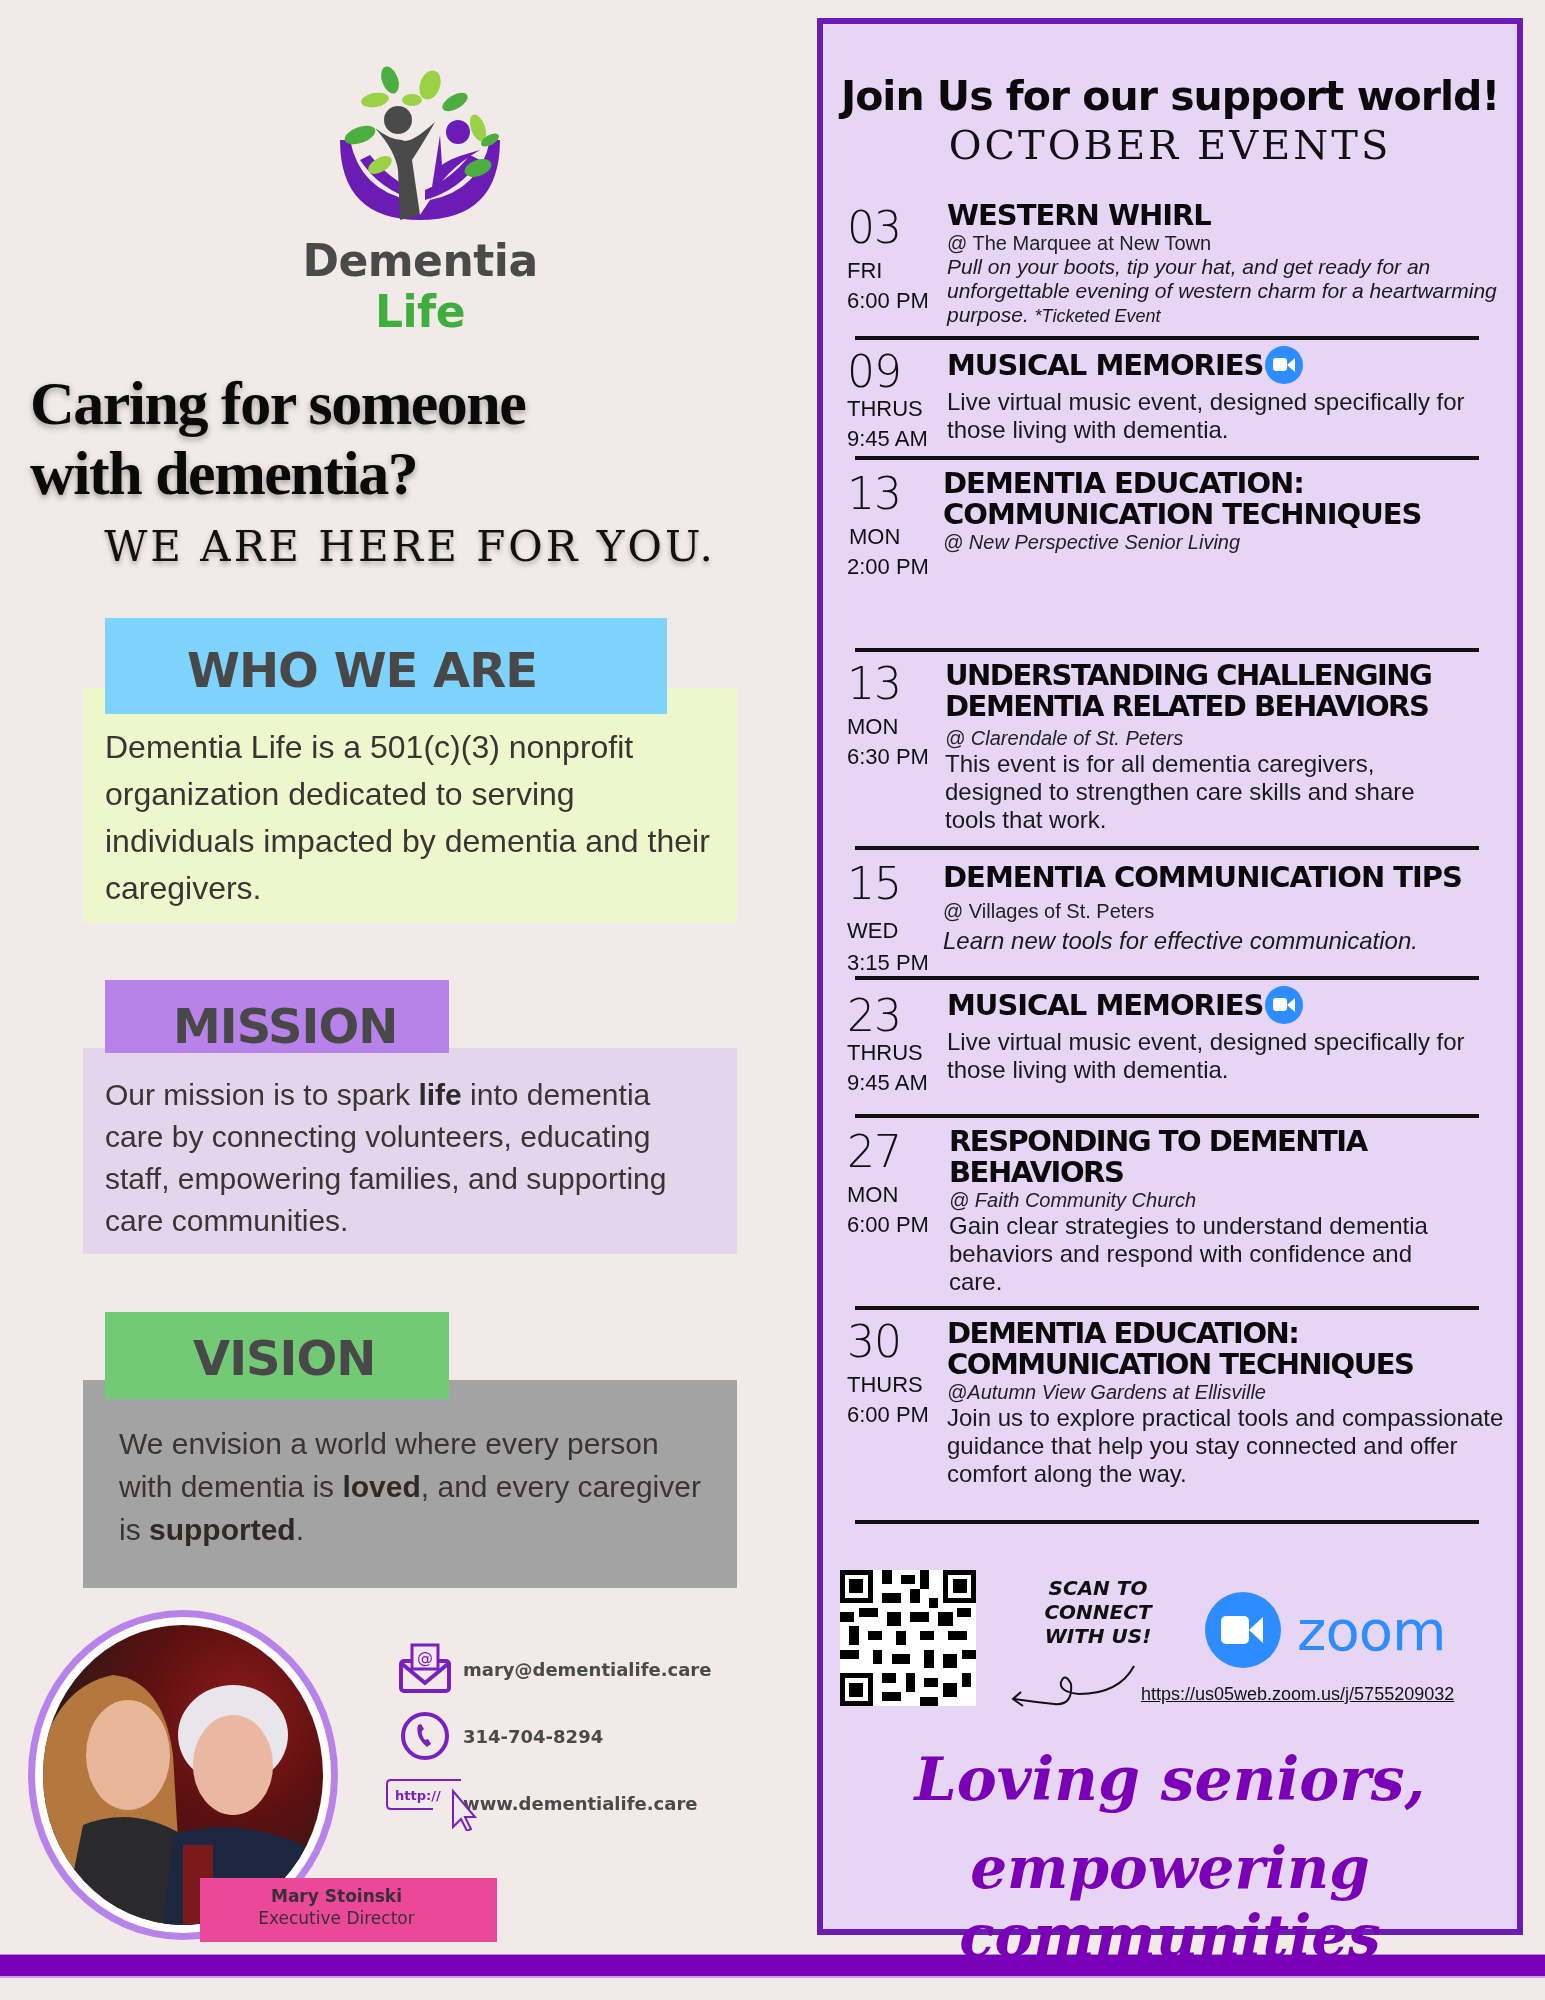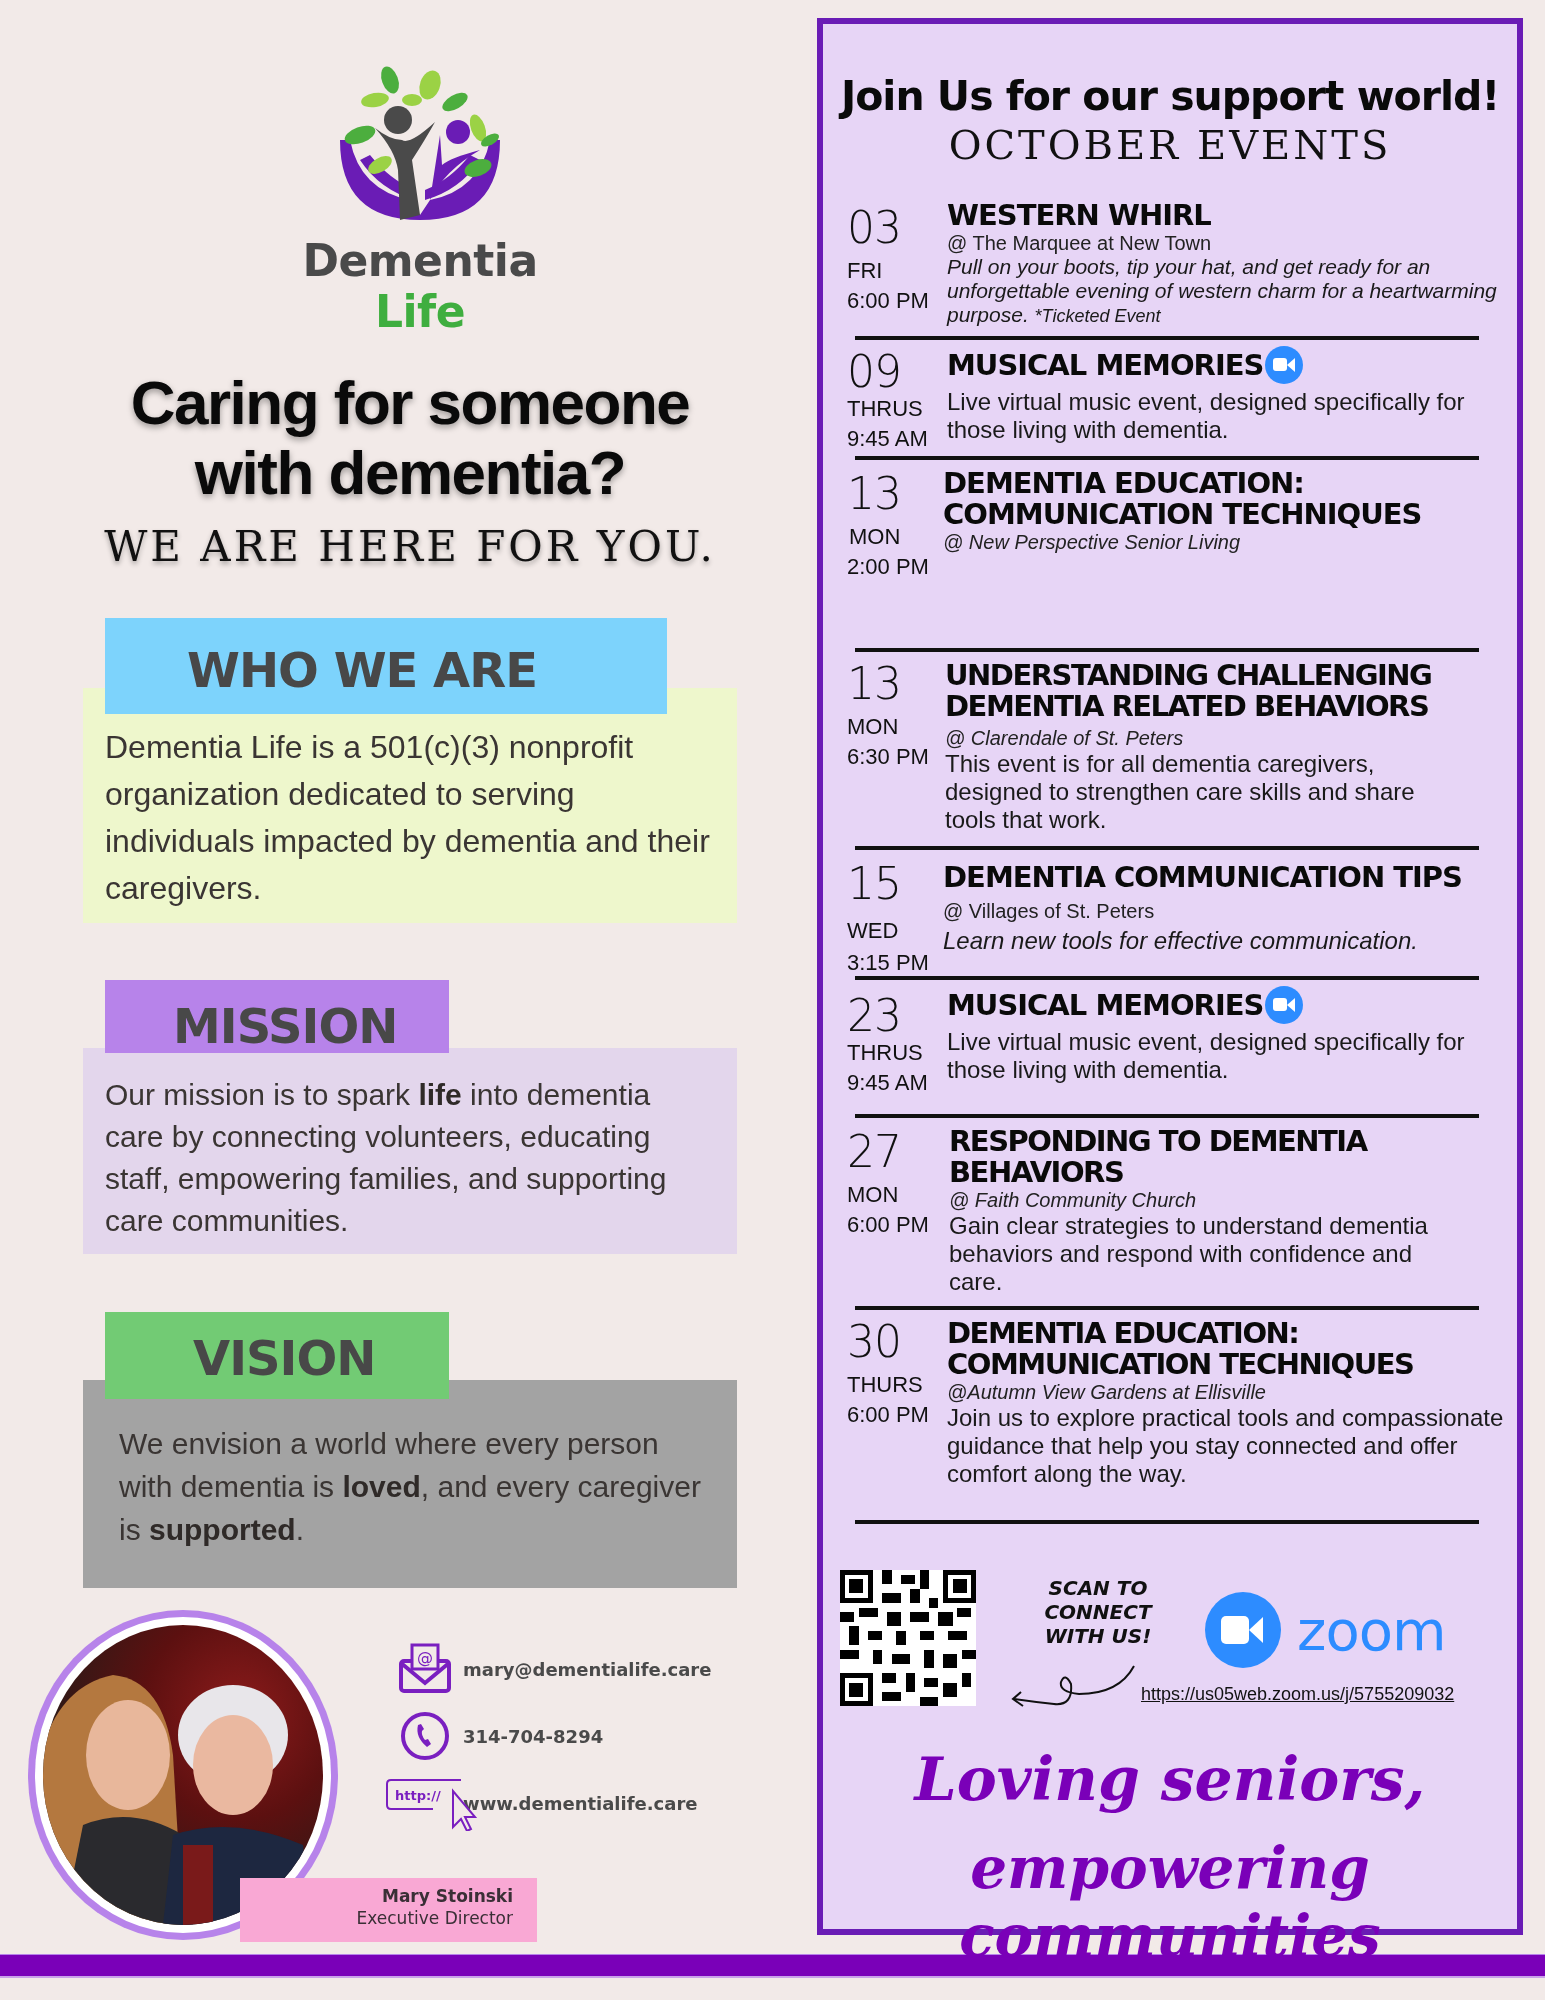--- a/index.html
+++ b/index.html
@@ -7,22 +7,22 @@
   body { position: relative; font-family: "Liberation Sans", sans-serif; color: #222; }
 
   
   .logo { position: absolute; left: 250px; top: 40px; width: 340px; height: 250px; }
   .logo svg { position: absolute; left: 80px; top: 0; }
   .logo-text { position: absolute; left: 0; top: 195px; width: 340px; text-align: center;
     font-family: "DejaVu Sans", sans-serif; font-weight: bold; font-size: 44px; letter-spacing: -0.5px; }
   .logo-text .w1 { color: #4a4a4a; }
   .logo-text .w2 { color: #3fae3f; }
 
-  .headline { position: absolute; left: 30px; top: 368px; width: 760px; text-align: center;
-    font-family: Liberation Sans, sans-serif; font-weight: bold; font-size: 62px; line-height: 70px;
+  .headline { position: absolute; left: 30px; top: 368px; width: 760px; 
+    font-family: Liberation Serif, serif; font-weight: bold; font-size: 62px; line-height: 70px;
     color: #0a0a0a; letter-spacing: -1.5px; text-shadow: 0 3px 6px rgba(0,0,0,0.35); }
   .subhead { position: absolute; left: 30px; top: 522px; width: 760px; text-align: center;
     font-family: "DejaVu Serif", serif; font-size: 42px; color: #111; letter-spacing: 3px;
     text-shadow: 0 3px 5px rgba(0,0,0,0.3); }
 
   .card { position: absolute; left: 83px; width: 654px; }
   .card .body { position: absolute; left: 0; width: 654px; font-size: 32px; line-height: 47px; color: #3a3533; }
   .card .tab { position: absolute; font-family: "DejaVu Sans", sans-serif; font-weight: bold;
     color: #484848; font-size: 48px; letter-spacing: -1px; }
   .card b { font-weight: bold; color: #2f2a28; }
@@ -38,22 +38,22 @@
   .vision { top: 1312px; height: 276px; }
   .vision .body { top: 68px; height: 208px; background: #a3a3a3; padding: 42px 36px 0 36px; font-size: 30px; line-height: 43px; }
   .vision .tab { left: 22px; top: 0; width: 344px; height: 87px; background: #72cb74; padding: 18px 0 0 88px; }
 
   .photo-wrap { position: absolute; left: 28px; top: 1610px; width: 310px; height: 330px; }
   .photo-ring { position: absolute; left: 0; top: 0; width: 310px; height: 330px; border-radius: 50%;
     background: #b783ea; padding: 7px; }
   .photo-inner { width: 100%; height: 100%; border-radius: 50%; background: #fff; padding: 8px; }
   .photo { width: 100%; height: 100%; border-radius: 50%; overflow: hidden; position: relative;
     background: radial-gradient(ellipse at 70% 30%, #8d1b1b 0%, #5c1010 35%, #2b1a17 70%); }
-  .name-plate { position: absolute; left: 200px; top: 1878px; width: 297px; height: 64px; background: #f9a8d4;
-    text-align: right; padding: 8px 24px 0 0; margin-left: 40px; }
+  .name-plate { position: absolute; left: 200px; top: 1878px; width: 297px; height: 64px; background: #ec4899;
+    text-align: center; padding: 8px 24px 0 0; }
   .name-plate .n { font-weight: bold; font-size: 17px; color: #3a2f36; font-family: "DejaVu Sans", sans-serif; }
   .name-plate .t { font-size: 17px; color: #3a2f36; margin-top: 2px; font-family: "DejaVu Sans", sans-serif; }
 
   .contact { position: absolute; left: 383px; width: 380px; height: 56px; display: flex; align-items: center; }
   .contact .ic { width: 80px; height: 56px; position: relative; }
   .contact .txt { font-family: "DejaVu Sans", sans-serif; font-weight: bold; font-size: 18px; color: #4a4a4a; margin-left: 0; }
 
   .bottom-bar { position: absolute; left: 0; top: 1954px; width: 1545px; height: 24px; background: #7a00b8;
     border-top: 1px solid #b783ea; border-bottom: 2px solid #c9a0ea; }
 

